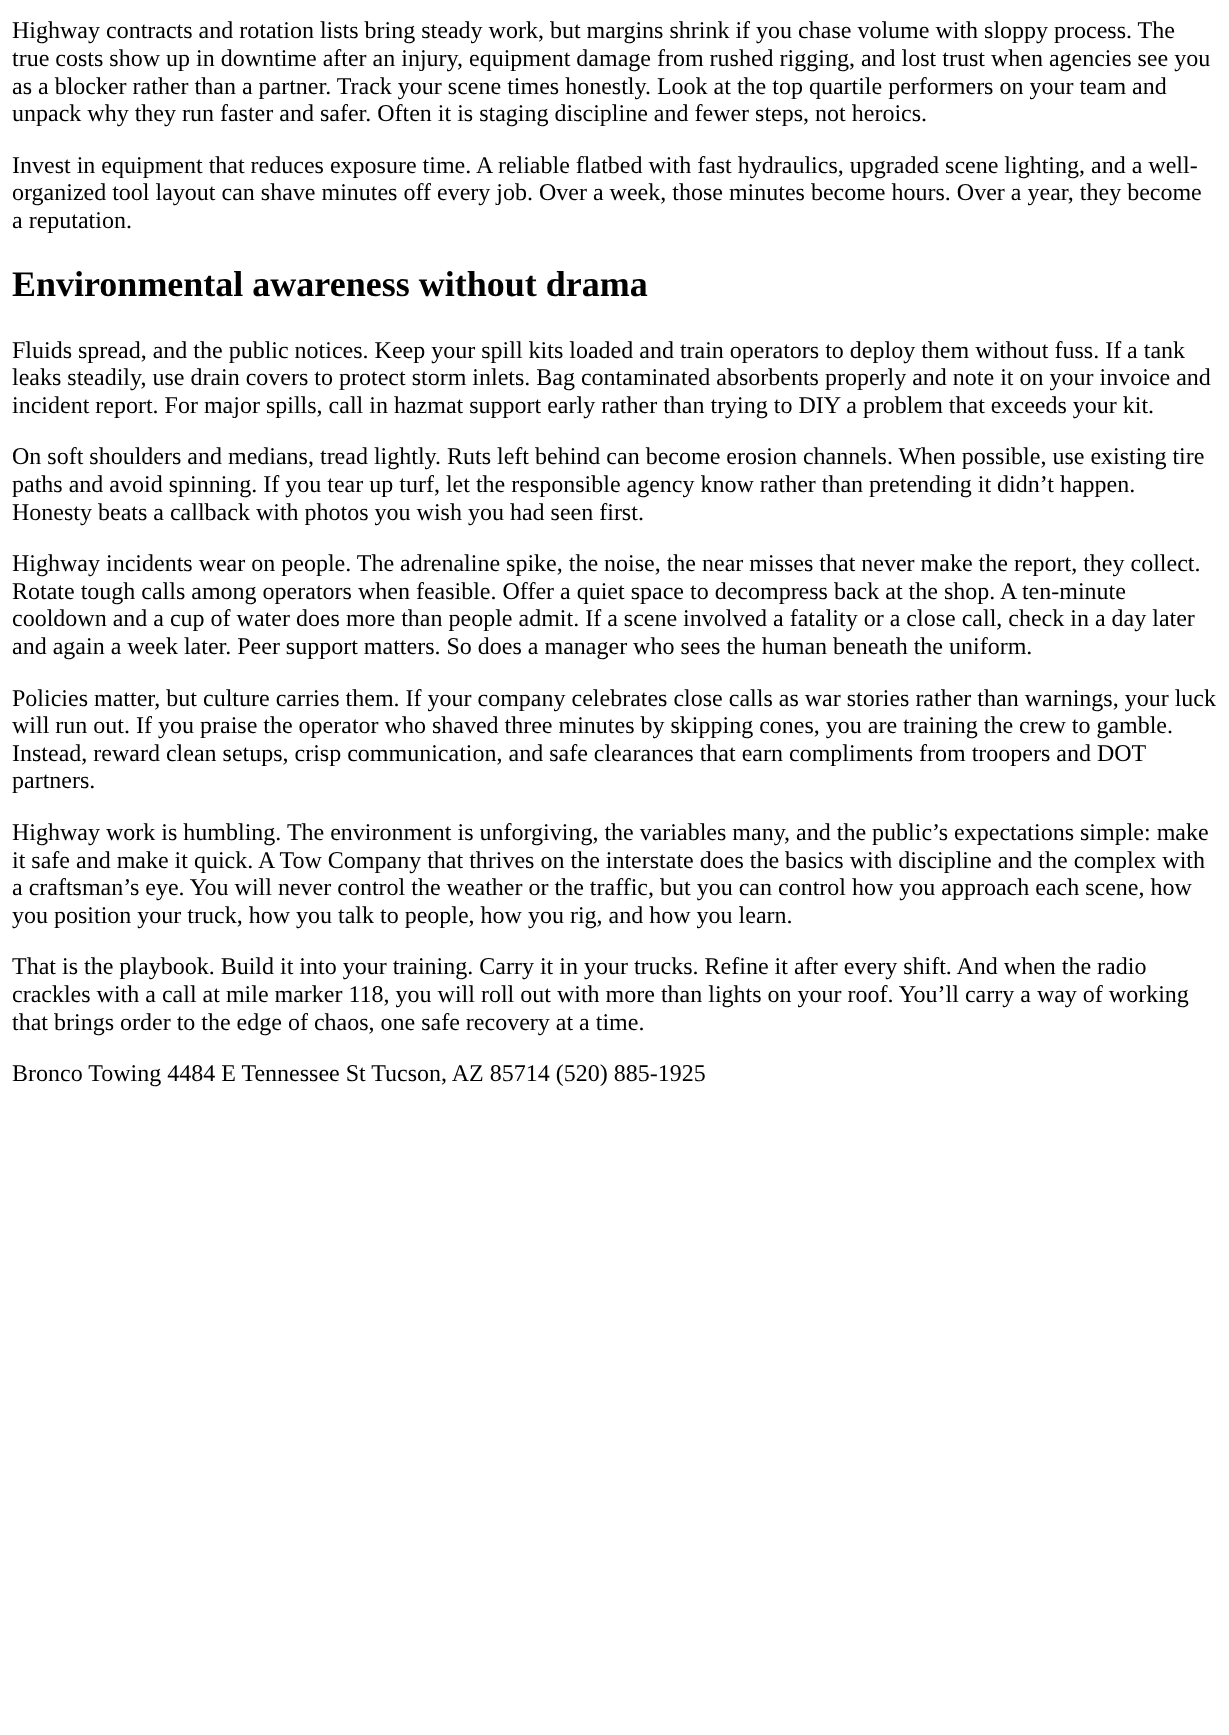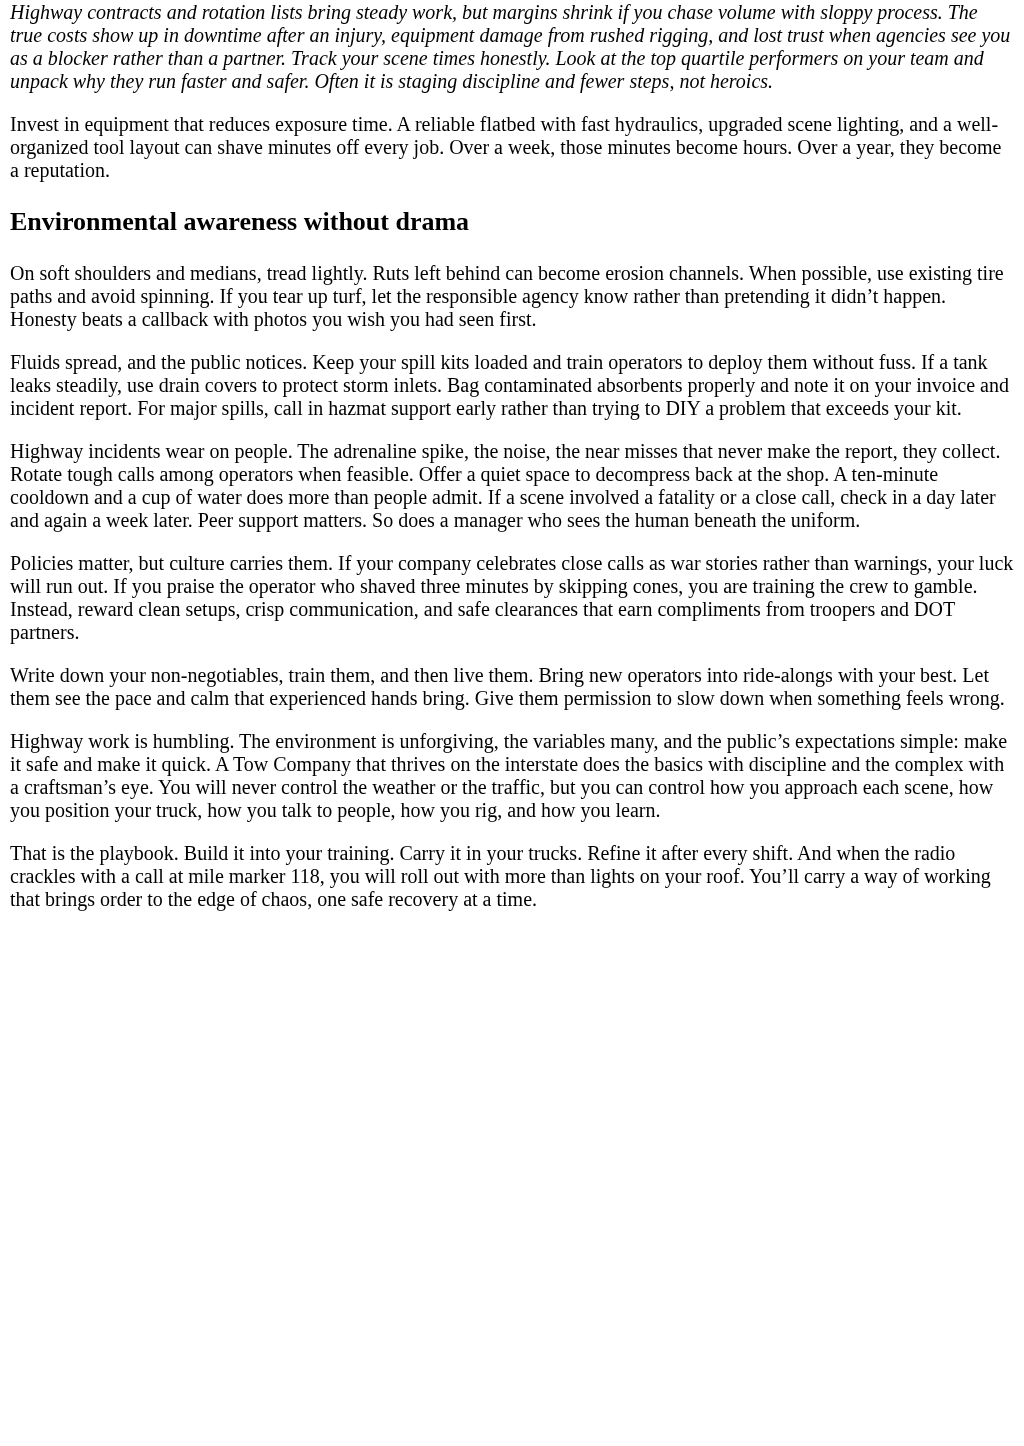--- a/index.html
+++ b/index.html
@@ -17,52 +17,51 @@
     overflow: hidden;
   }
   .page {
     padding: 0 10px;
   }
   .page p {
     margin: 20px 0;
   }
   .page p.first {
     margin-top: 0;
-    padding-top: 1px;
-    font-style: italic;
+    padding-top: 15px;
   }
   .page h2 {
-    font-size: 26px;
+    font-size: 30px;
     font-weight: bold;
     line-height: 1.15;
     margin: 25px 0;
   }
 </style>
 </head>
 <body>
 
 <div class="page">
 
   <p class="first">Highway contracts and rotation lists bring steady work, but margins shrink if you chase volume with sloppy process. The true costs show up in downtime after an injury, equipment damage from rushed rigging, and lost trust when agencies see you as a blocker rather than a partner. Track your scene times honestly. Look at the top quartile performers on your team and unpack why they run faster and safer. Often it is staging discipline and fewer steps, not heroics.</p>
 
   <p>Invest in equipment that reduces exposure time. A reliable flatbed with fast hydraulics, upgraded scene lighting, and a well-organized tool layout can shave minutes off every job. Over a week, those minutes become hours. Over a year, they become a reputation.</p>
 
   <h2>Environmental awareness without drama</h2>
 
+  <p>Fluids spread, and the public notices. Keep your spill kits loaded and train operators to deploy them without fuss. If a tank leaks steadily, use drain covers to protect storm inlets. Bag contaminated absorbents properly and note it on your invoice and incident report. For major spills, call in hazmat support early rather than trying to DIY a problem that exceeds your kit.</p>
+
   <p>On soft shoulders and medians, tread lightly. Ruts left behind can become erosion channels. When possible, use existing tire paths and avoid spinning. If you tear up turf, let the responsible agency know rather than pretending it didn’t happen. Honesty beats a callback with photos you wish you had seen first.</p>
-
-  <p>Fluids spread, and the public notices. Keep your spill kits loaded and train operators to deploy them without fuss. If a tank leaks steadily, use drain covers to protect storm inlets. Bag contaminated absorbents properly and note it on your invoice and incident report. For major spills, call in hazmat support early rather than trying to DIY a problem that exceeds your kit.</p>
 
 
   <p>Highway incidents wear on people. The adrenaline spike, the noise, the near misses that never make the report, they collect. Rotate tough calls among operators when feasible. Offer a quiet space to decompress back at the shop. A ten-minute cooldown and a cup of water does more than people admit. If a scene involved a fatality or a close call, check in a day later and again a week later. Peer support matters. So does a manager who sees the human beneath the uniform.</p>
 
 
   <p>Policies matter, but culture carries them. If your company celebrates close calls as war stories rather than warnings, your luck will run out. If you praise the operator who shaved three minutes by skipping cones, you are training the crew to gamble. Instead, reward clean setups, crisp communication, and safe clearances that earn compliments from troopers and DOT partners.</p>
 
-  <p>Write down your non-negotiables, train them, and then live them. Bring new operators into ride-alongs with your best. Let them see the pace and calm that experienced hands bring. Give them permission to slow down when something feels wrong.</p>
 
 
   <p>Highway work is humbling. The environment is unforgiving, the variables many, and the public’s expectations simple: make it safe and make it quick. A Tow Company that thrives on the interstate does the basics with discipline and the complex with a craftsman’s eye. You will never control the weather or the traffic, but you can control how you approach each scene, how you position your truck, how you talk to people, how you rig, and how you learn.</p>
 
   <p>That is the playbook. Build it into your training. Carry it in your trucks. Refine it after every shift. And when the radio crackles with a call at mile marker 118, you will roll out with more than lights on your roof. You’ll carry a way of working that brings order to the edge of chaos, one safe recovery at a time.</p>
 
+  <p>Bronco Towing 4484 E Tennessee St Tucson, AZ 85714 (520) 885-1925</p>
 
 </div>
 
 </body></html>

